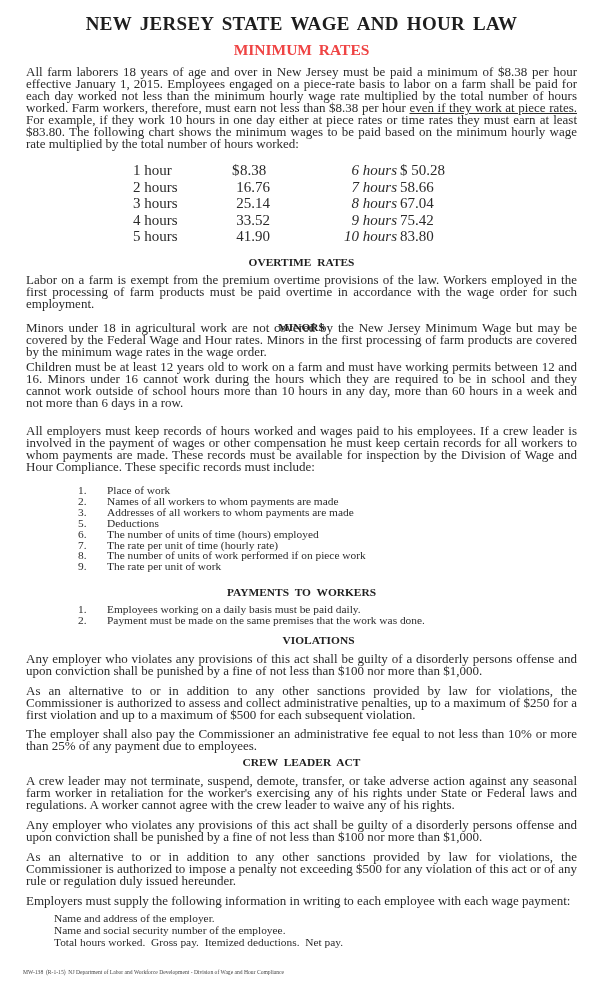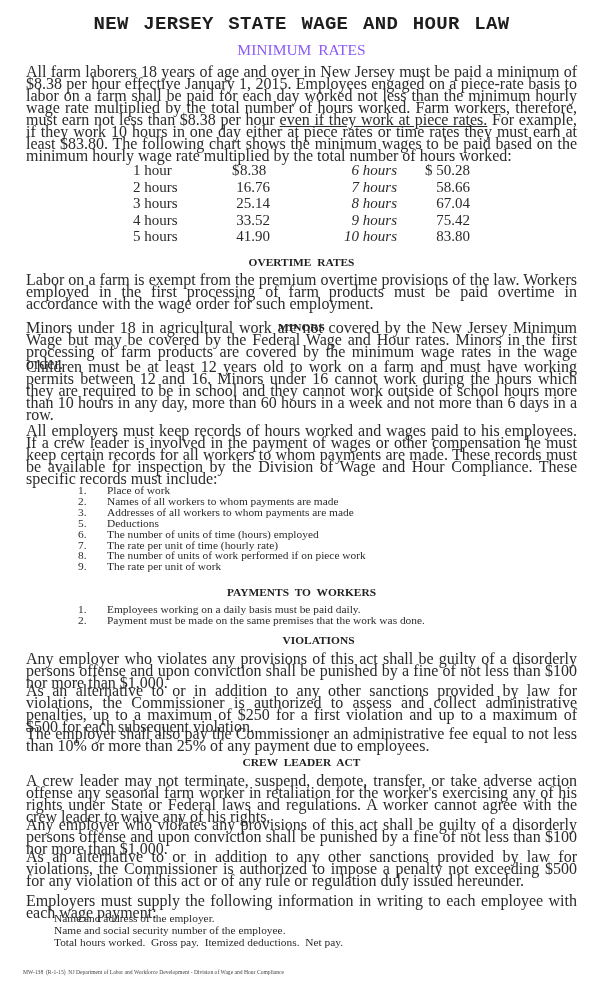--- a/index.html
+++ b/index.html
@@ -5,42 +5,42 @@
   html, body { margin: 0; padding: 0; background: #ffffff; }
   body {
     width: 603px; height: 994px; overflow: hidden;
     font-family: "Liberation Serif", "DejaVu Serif", serif;
     color: #2a2a2a;
   }
   .page { position: relative; width: 603px; height: 994px; }
   .title {
     position: absolute; left: 0; width: 603px; top: 13px;
     text-align: center; font-weight: bold; font-size: 19px; letter-spacing: 0.3px;
-    color: #1e1e1e; word-spacing: 3px; font-family: Liberation Mono, monospace;
+    color: #1e1e1e; word-spacing: 3px;
   }
   .subtitle {
     position: absolute; left: 0; width: 603px; top: 41px;
-    text-align: center; font-weight: normal; font-size: 15.5px; color: #8b5cf6; word-spacing: 3px;
+    text-align: center; font-weight: bold; font-size: 15.5px; color: #ef4444; word-spacing: 3px;
   }
   .para {
     position: absolute; left: 26px; width: 551px;
-    font-size: 16px; line-height: 12px; text-align: justify;
+    font-size: 13px; line-height: 12px; text-align: justify;
     margin: 0;
   }
   .para .ul { text-decoration: underline; }
   .heading {
     position: absolute; left: 0; width: 603px;
     text-align: center; font-weight: bold; font-size: 11.4px; color: #1e1e1e; word-spacing: 3px;
   }
   .rates { position: absolute; top: 162px; left: 133px; font-size: 15px; line-height: 16.6px; }
   .rates .row { position: relative; height: 16.6px; }
   .rates .c1 { position: absolute; left: 0; white-space: nowrap; }
   .rates .c2 { position: absolute; left: 99px; width: 42px; text-align: center; white-space: nowrap; }
   .rates .c3 { position: absolute; left: 164px; width: 100px; text-align: right; white-space: nowrap; font-style: italic; }
-  .rates .c4 { position: absolute; left: 267px; width: 70px; text-align: right; white-space: nowrap; }
+  .rates .c4 { position: absolute; left: 267px; width: 70px; white-space: nowrap; }
   .rates .dollar { position: absolute; left: 99px; }
   .list { position: absolute; left: 78px; font-size: 11.4px; line-height: 10.9px; margin: 0; padding: 0; list-style: none; }
   .list li { position: relative; white-space: nowrap; }
   .list .num { display: inline-block; width: 29px; }
   .info { position: absolute; left: 54px; font-size: 11.4px; line-height: 12.2px; }
   .info div { white-space: nowrap; }
   .footer {
     position: absolute; left: 23px; top: 969px; font-size: 5.6px; color: #444; white-space: nowrap;
   }
 </style>
@@ -113,21 +113,21 @@
     <li><span class="num">1.</span><span>Employees working on a daily basis must be paid daily.</span></li>
     <li><span class="num">2.</span><span>Payment must be made on the same premises that the work was done.</span></li>
   </ul>
 
   <div class="heading" style="top:634px;padding-left:17px;">VIOLATIONS</div>
   <p class="para" style="top:653px;">Any employer who violates any provisions of this act shall be guilty of a disorderly persons offense and upon conviction shall be punished by a fine of not less than $100 nor more than $1,000.</p>
   <p class="para" style="top:685px;">As an alternative to or in addition to any other sanctions provided by law for violations, the Commissioner is authorized to assess and collect administrative penalties, up to a maximum of $250 for a first violation and up to a maximum of $500 for each subsequent violation.</p>
   <p class="para" style="top:728px;">The employer shall also pay the Commissioner an administrative fee equal to not less than 10% or more than 25% of any payment due to employees.</p>
 
   <div class="heading" style="top:756px;">CREW LEADER ACT</div>
-  <p class="para" style="top:775px;">A crew leader may not terminate, suspend, demote, transfer, or take adverse action offense any seasonal farm worker in retaliation for the worker's exercising any of his rights under State or Federal laws and regulations. A worker cannot agree with the crew leader to waive any of his rights.</p>
+  <p class="para" style="top:775px;">A crew leader may not terminate, suspend, demote, transfer, or take adverse action against any seasonal farm worker in retaliation for the worker's exercising any of his rights under State or Federal laws and regulations. A worker cannot agree with the crew leader to waive any of his rights.</p>
   <p class="para" style="top:819px;">Any employer who violates any provisions of this act shall be guilty of a disorderly persons offense and upon conviction shall be punished by a fine of not less than $100 nor more than $1,000.</p>
   <p class="para" style="top:851px;">As an alternative to or in addition to any other sanctions provided by law for violations, the Commissioner is authorized to impose a penalty not exceeding $500 for any violation of this act or of any rule or regulation duly issued hereunder.</p>
   <p class="para" style="top:895px;">Employers must supply the following information in writing to each employee with each wage payment:</p>
 
   <div class="info" style="top:912px;">
     <div>Name and address of the employer.</div>
     <div>Name and social security number of the employee.</div>
     <div style="white-space:pre;">Total hours worked.  Gross pay.  Itemized deductions.  Net pay.</div>
   </div>
 

